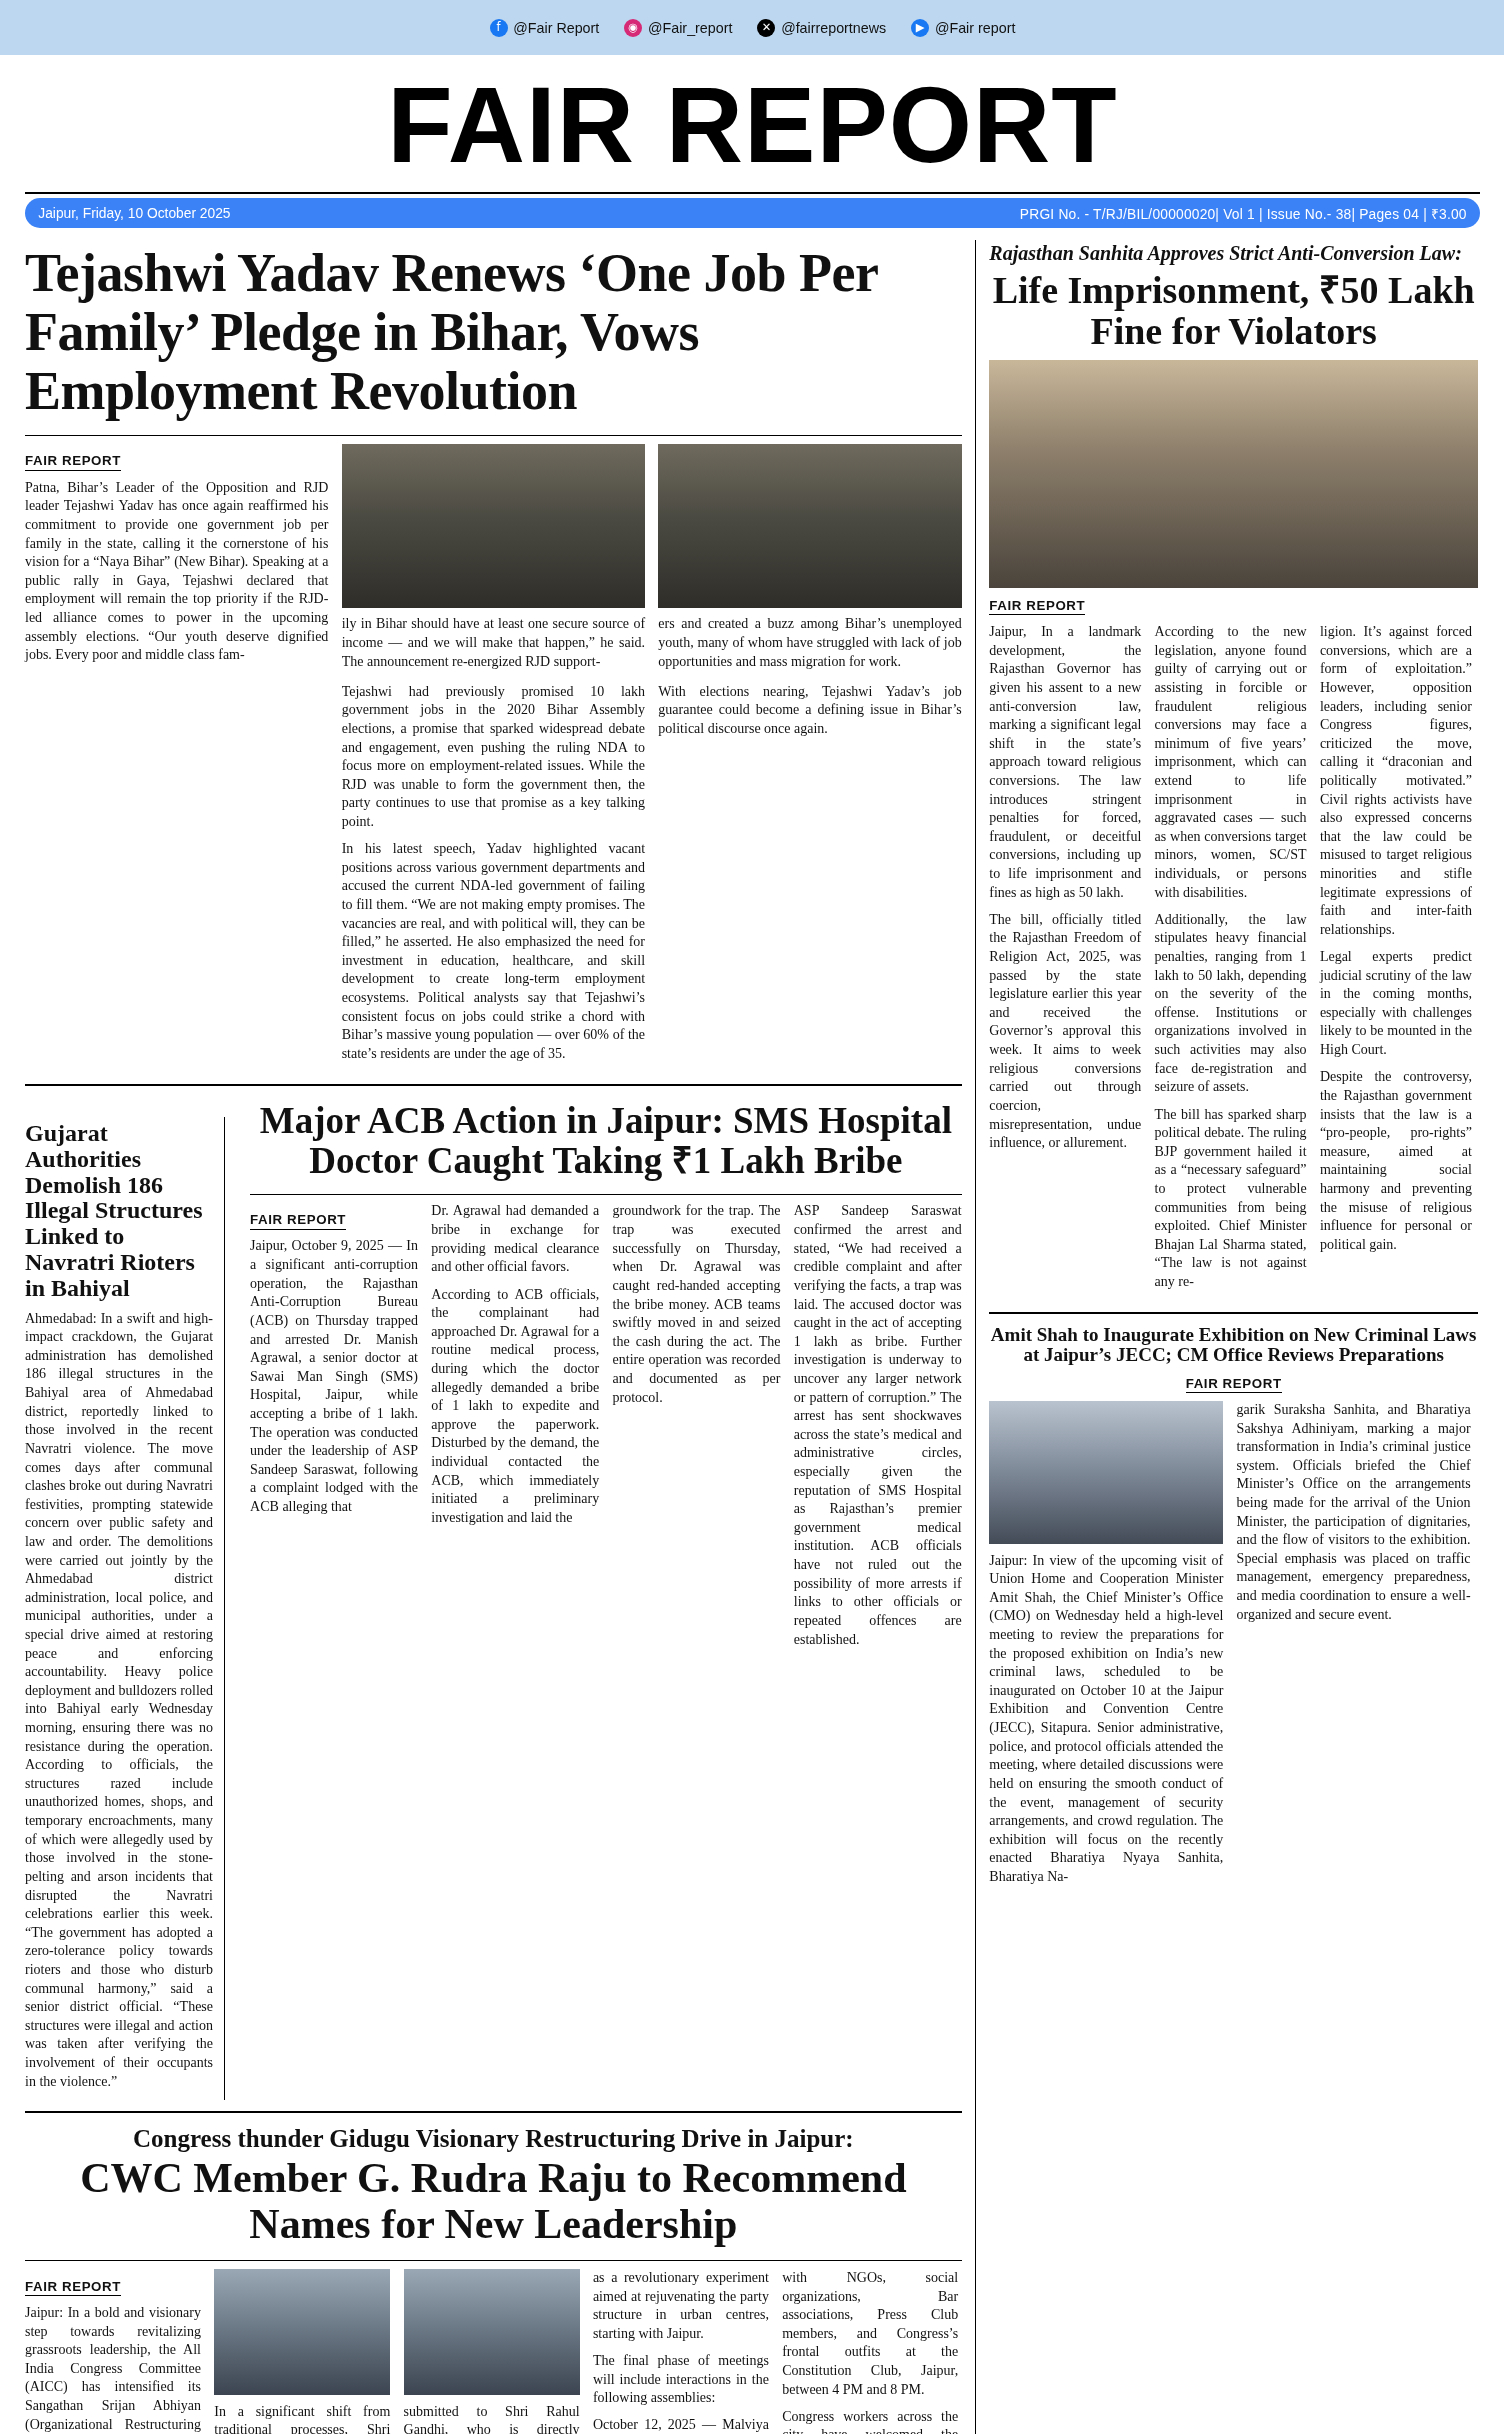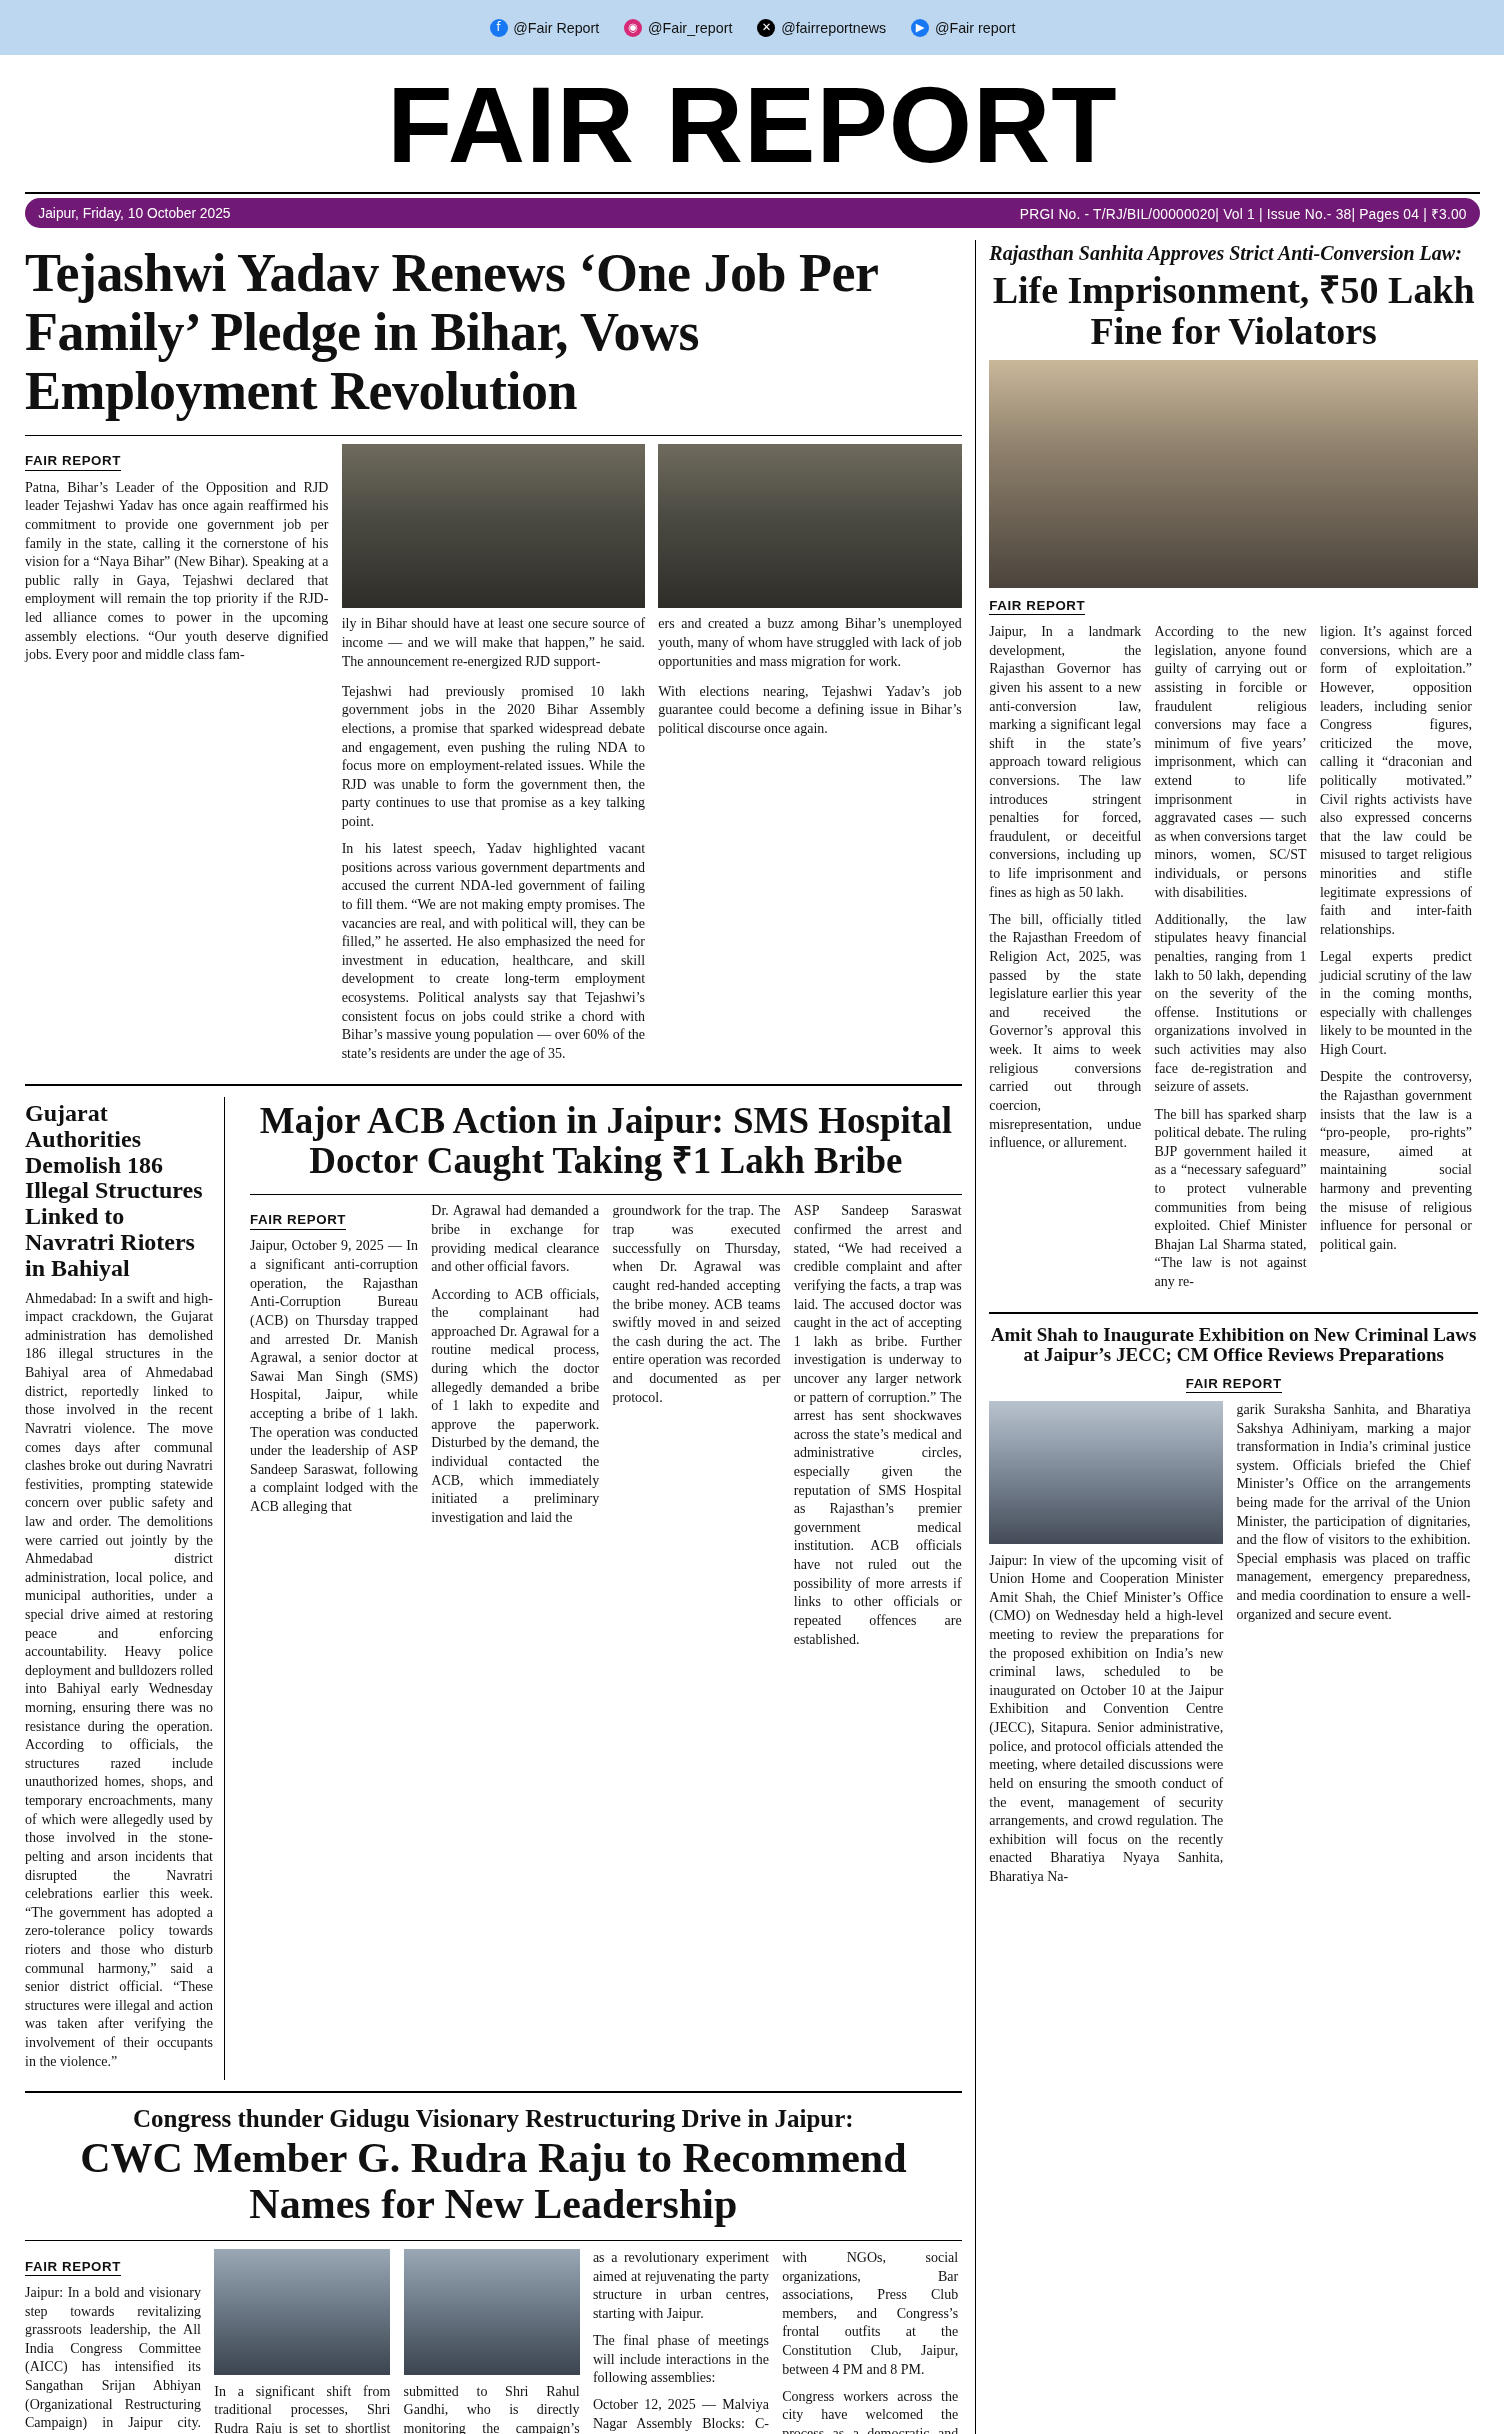--- a/index.html
+++ b/index.html
@@ -33,21 +33,21 @@
     margin:0; color:#000;
   }
   .mast-sub {
     font-family:"Liberation Serif", serif; font-style:italic; font-weight:bold;
     font-size:27.6px; letter-spacing:0.5px; margin-top:9.5px; color:#000;
   }
   .mast-rule { border-top:2.9px solid #000; margin-top:13.3px; }
 
   
   .dateline {
-    background:#701a75; color:#fff; display:flex; justify-content:space-between;
+    background:#3b82f6; color:#fff; display:flex; justify-content:space-between;
     align-items:center; padding:5.7px 13.3px; font-family:"Liberation Sans", sans-serif;
     font-size:13.8px; margin-top:3.8px;border-radius:15px;
   }
   .dateline .right { letter-spacing:0.2px;margin-left:25px; }
 
   
   .content { display:flex; gap:0; margin-top:11.4px; }
   .col-left { width:951px; padding-right:13.3px; border-right:1.9px solid #000; }
   .col-right { width:502px; padding-left:13.3px; }
 
@@ -162,21 +162,21 @@
           <p class="art">In his latest speech, Yadav highlighted vacant positions across various government departments and accused the current NDA-led government of failing to fill them. “We are not making empty promises. The vacancies are real, and with political will, they can be filled,” he asserted. He also emphasized the need for investment in education, healthcare, and skill development to create long-term employment ecosystems. Political analysts say that Tejashwi’s consistent focus on jobs could strike a chord with Bihar’s massive young population — over 60% of the state’s residents are under the age of 35.</p>
         </div>
         <div style="width:304px;">
           <p class="art">With elections nearing, Tejashwi Yadav’s job guarantee could become a defining issue in Bihar’s political discourse once again.</p>
         </div>
       </div>
 
       <div class="rule-thick"></div>
 
       <div class="flexrow">
-        <div style="width:202px; border-right:1px solid #000; padding-right:11.4px;">
+        <div style="width:202px; border-right:1px solid #000; padding-right:11.4px;margin-top:20px;">
           <h2 class="hed hed-gujarat">Gujarat Authorities Demolish 186 Illegal Structures Linked to Navratri Rioters in Bahiyal</h2>
           <p class="art tiny">Ahmedabad: In a swift and high-impact crackdown, the Gujarat administration has demolished 186 illegal structures in the Bahiyal area of Ahmedabad district, reportedly linked to those involved in the recent Navratri violence. The move comes days after communal clashes broke out during Navratri festivities, prompting statewide concern over public safety and law and order. The demolitions were carried out jointly by the Ahmedabad district administration, local police, and municipal authorities, under a special drive aimed at restoring peace and enforcing accountability. Heavy police deployment and bulldozers rolled into Bahiyal early Wednesday morning, ensuring there was no resistance during the operation. According to officials, the structures razed include unauthorized homes, shops, and temporary encroachments, many of which were allegedly used by those involved in the stone-pelting and arson incidents that disrupted the Navratri celebrations earlier this week. “The government has adopted a zero-tolerance policy towards rioters and those who disturb communal harmony,” said a senior district official. “These structures were illegal and action was taken after verifying the involvement of their occupants in the violence.”</p>
         </div>
 
         <div style="width:723px; padding-left:11.4px;">
           <h2 class="hed hed-acb">Major ACB Action in Jaipur: SMS Hospital Doctor Caught Taking ₹1 Lakh Bribe</h2>
           <div class="rule-thin"></div>
           <div class="flexrow" style="margin-top:7.6px;">
             <div style="width:173px;">
               <div class="byline">

